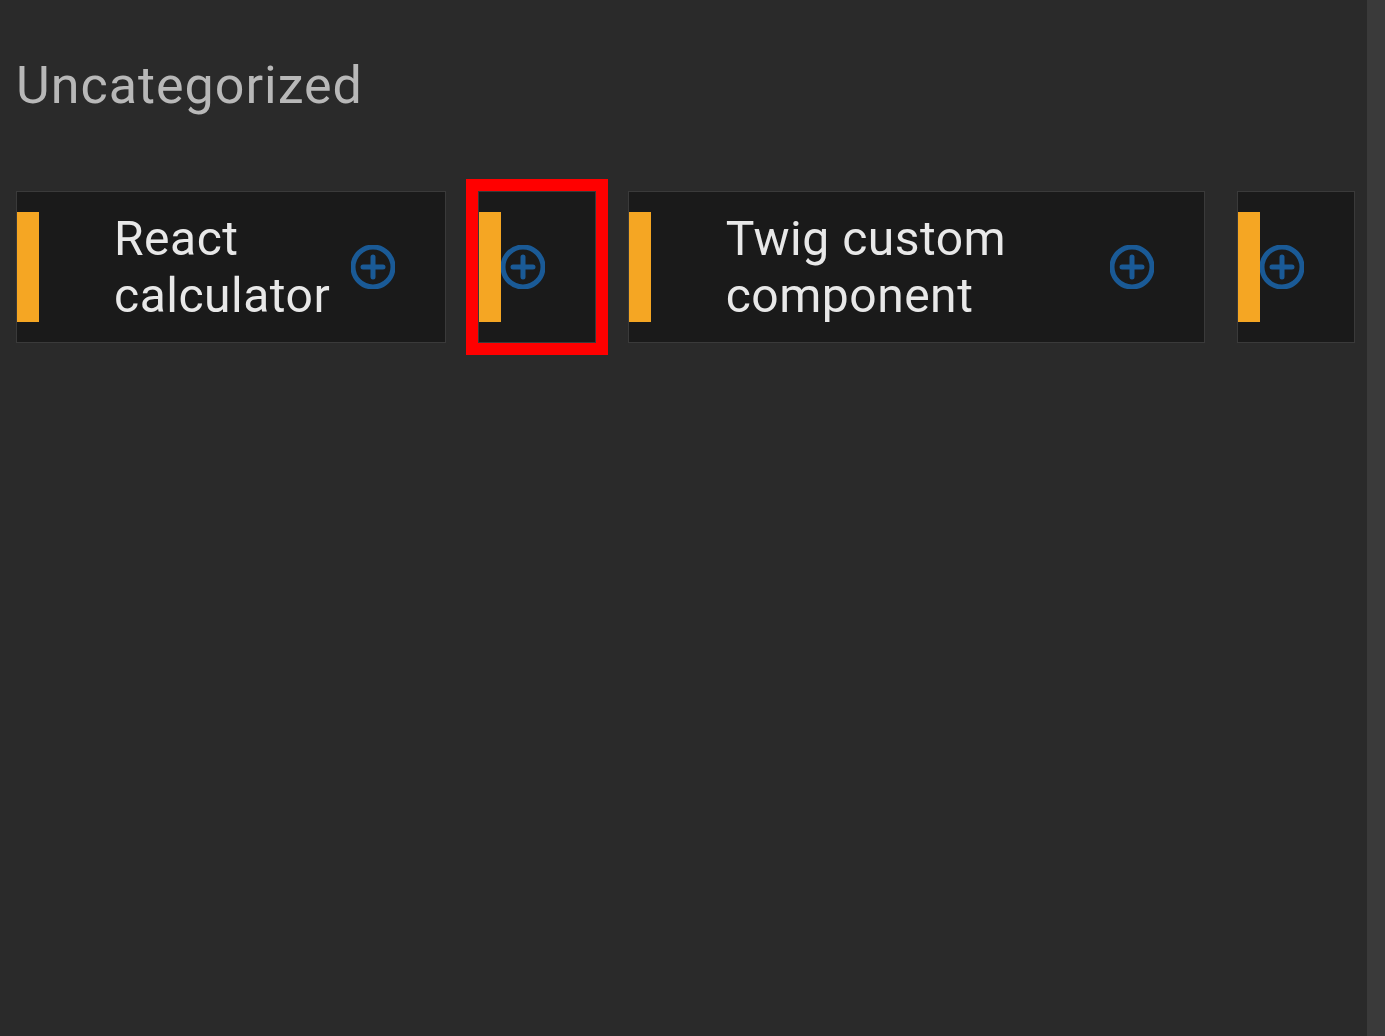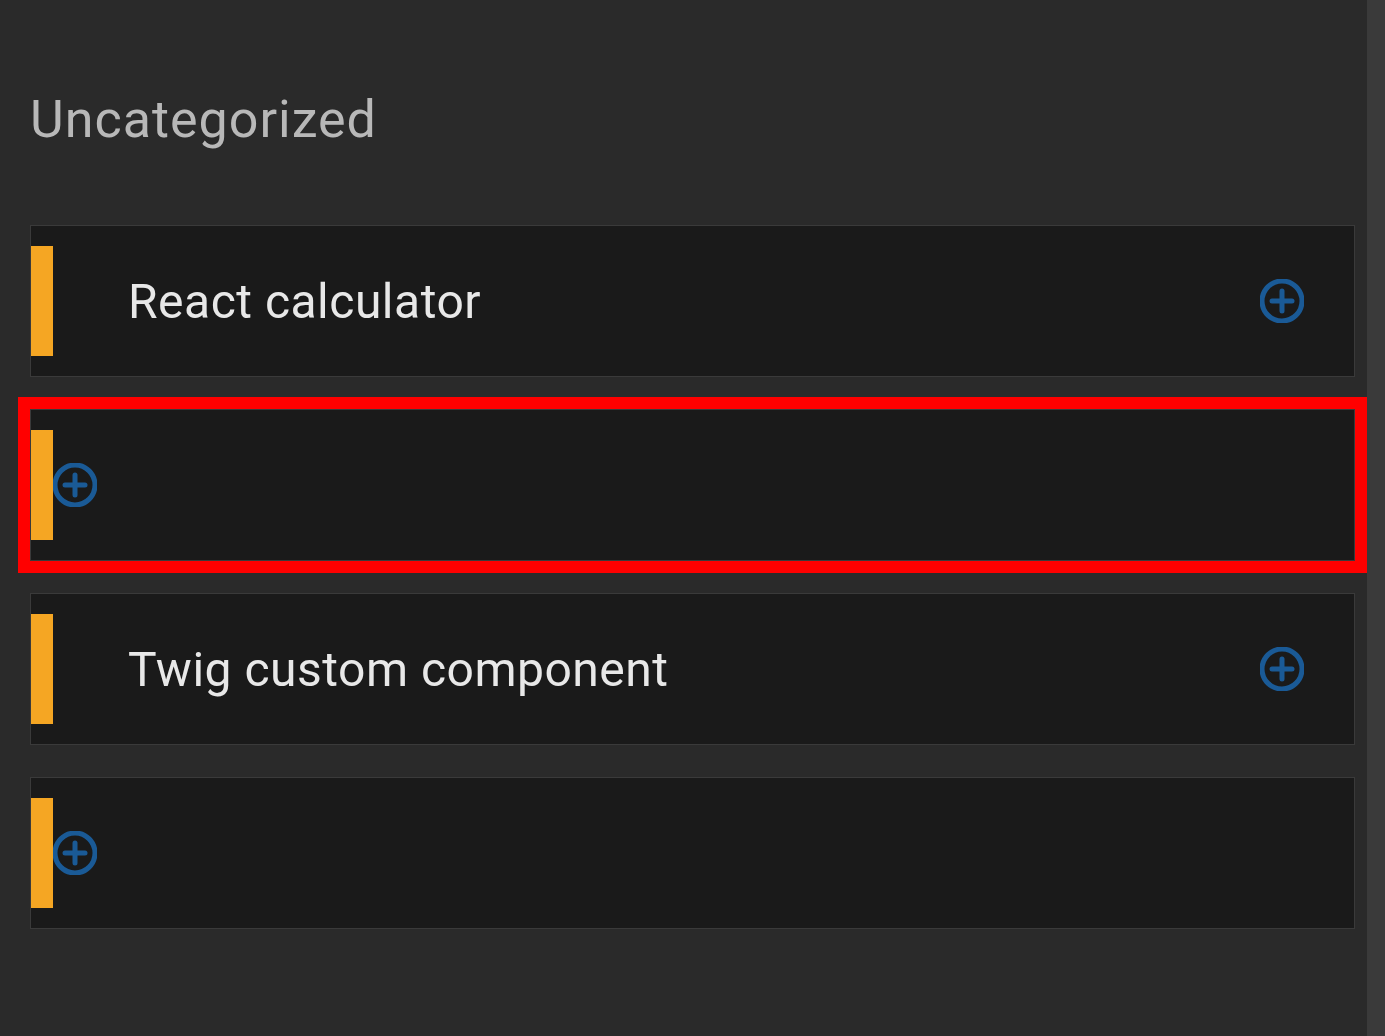--- a/index.html
+++ b/index.html
@@ -9,33 +9,32 @@
     }
     body {
       background-color: #2a2a2a;
       font-family: -apple-system, BlinkMacSystemFont, "Segoe UI", Roboto, sans-serif;
       width: 1385px;
       height: 1036px;
       overflow: hidden;
       position: relative;
     }
     .container {
-      padding: 55px 30px 30px 30px;
-      margin-top: 34px;
+      padding: 55px 30px 30px 16px;
     }
     .section-title {
       color: #b8b8b8;
       font-size: 52px;
       font-weight: 400;
       margin-bottom: 75px;
       letter-spacing: 1px;
     }
     .item-list {
       display: flex;
-      flex-direction: column;
+      flex-direction: row;
       gap: 32px;
     }
     .item-wrapper {
       position: relative;
     }
     .item-wrapper.highlighted {
       outline: 14px solid #ff0000;
       outline-offset: -2px;
     }
     .item {

